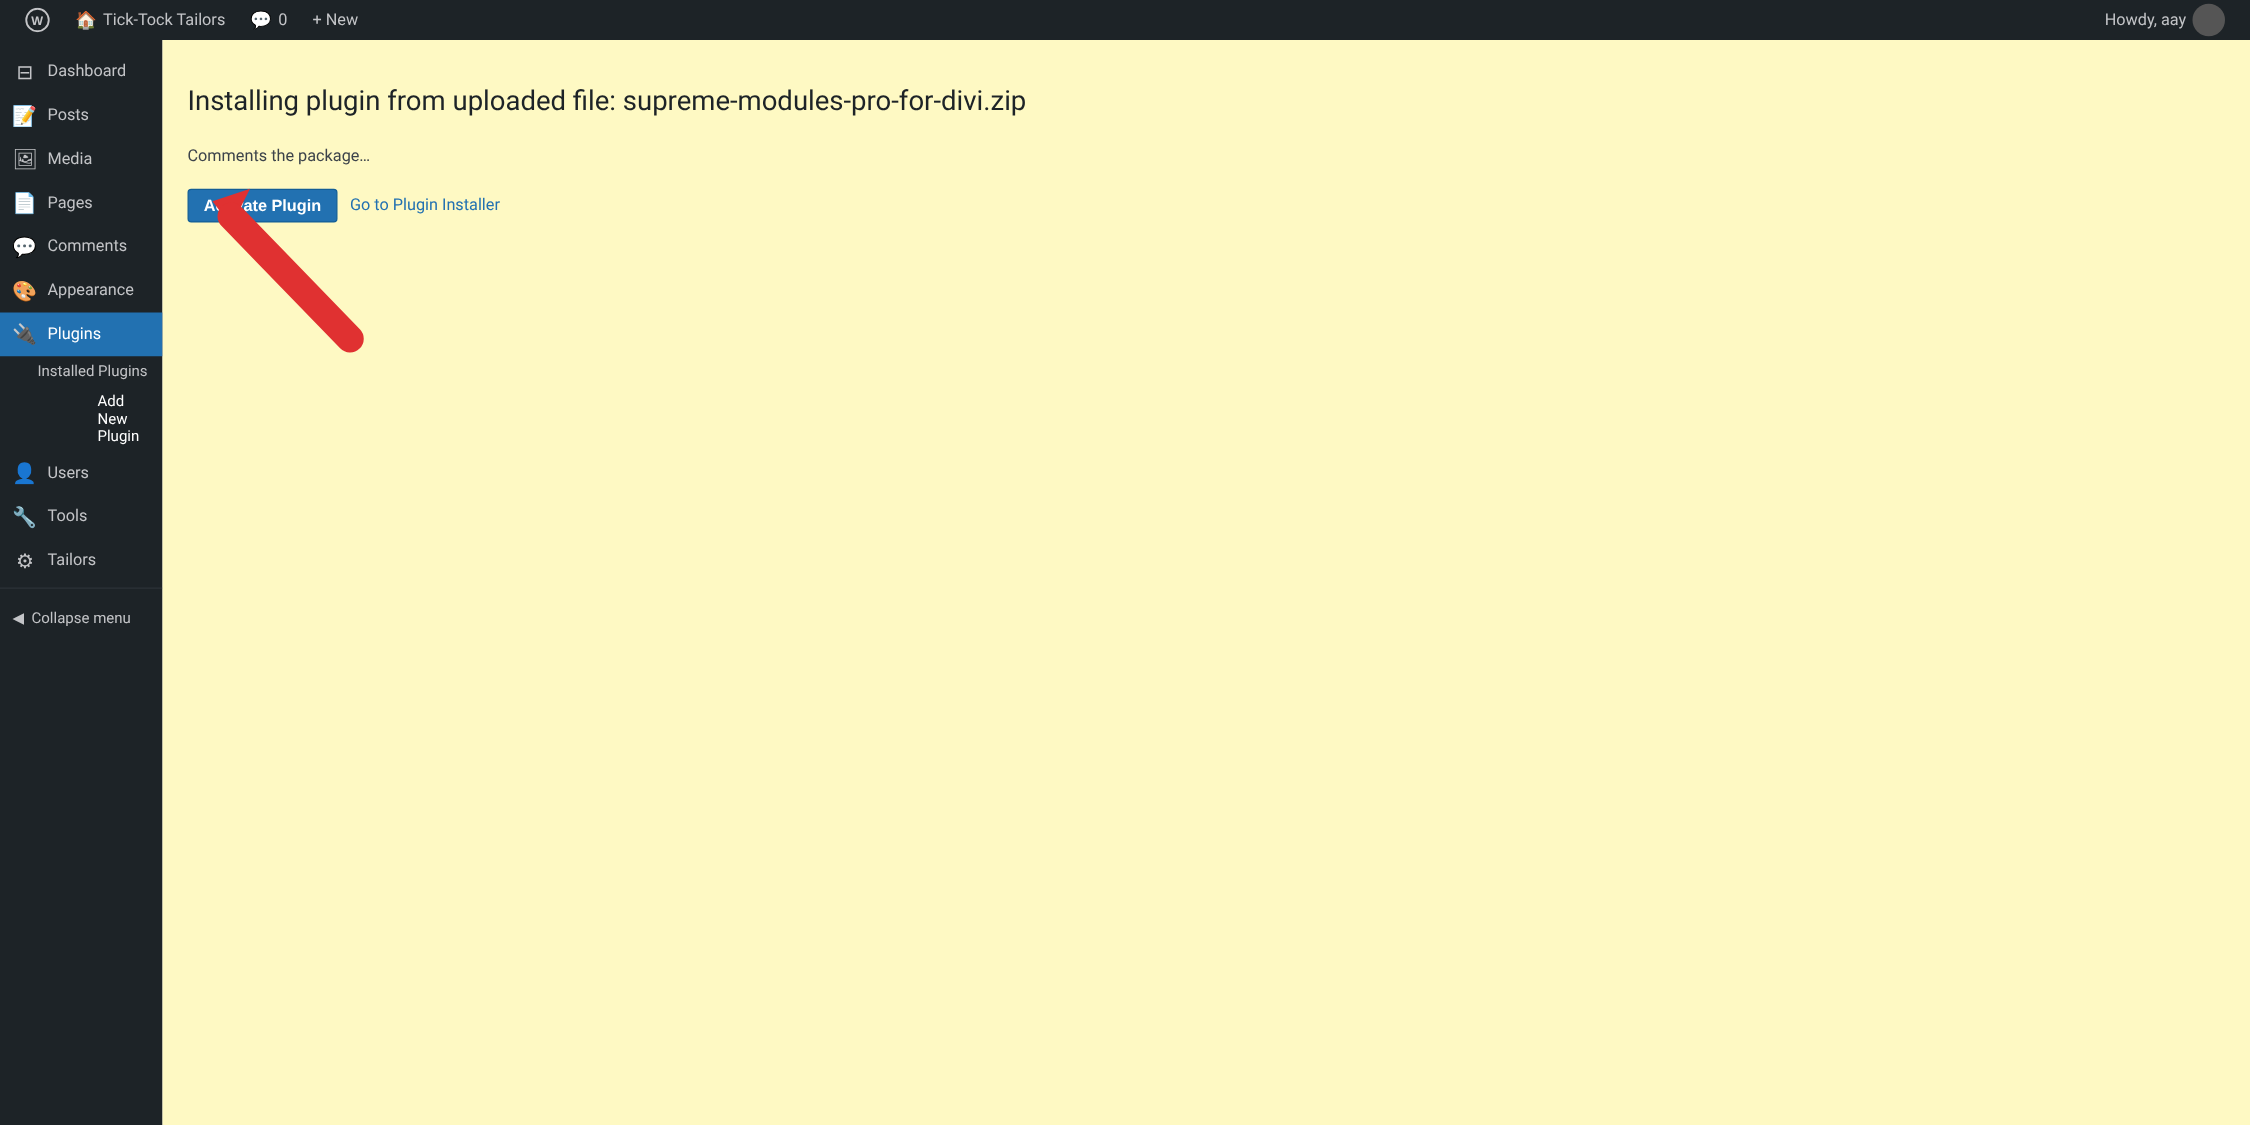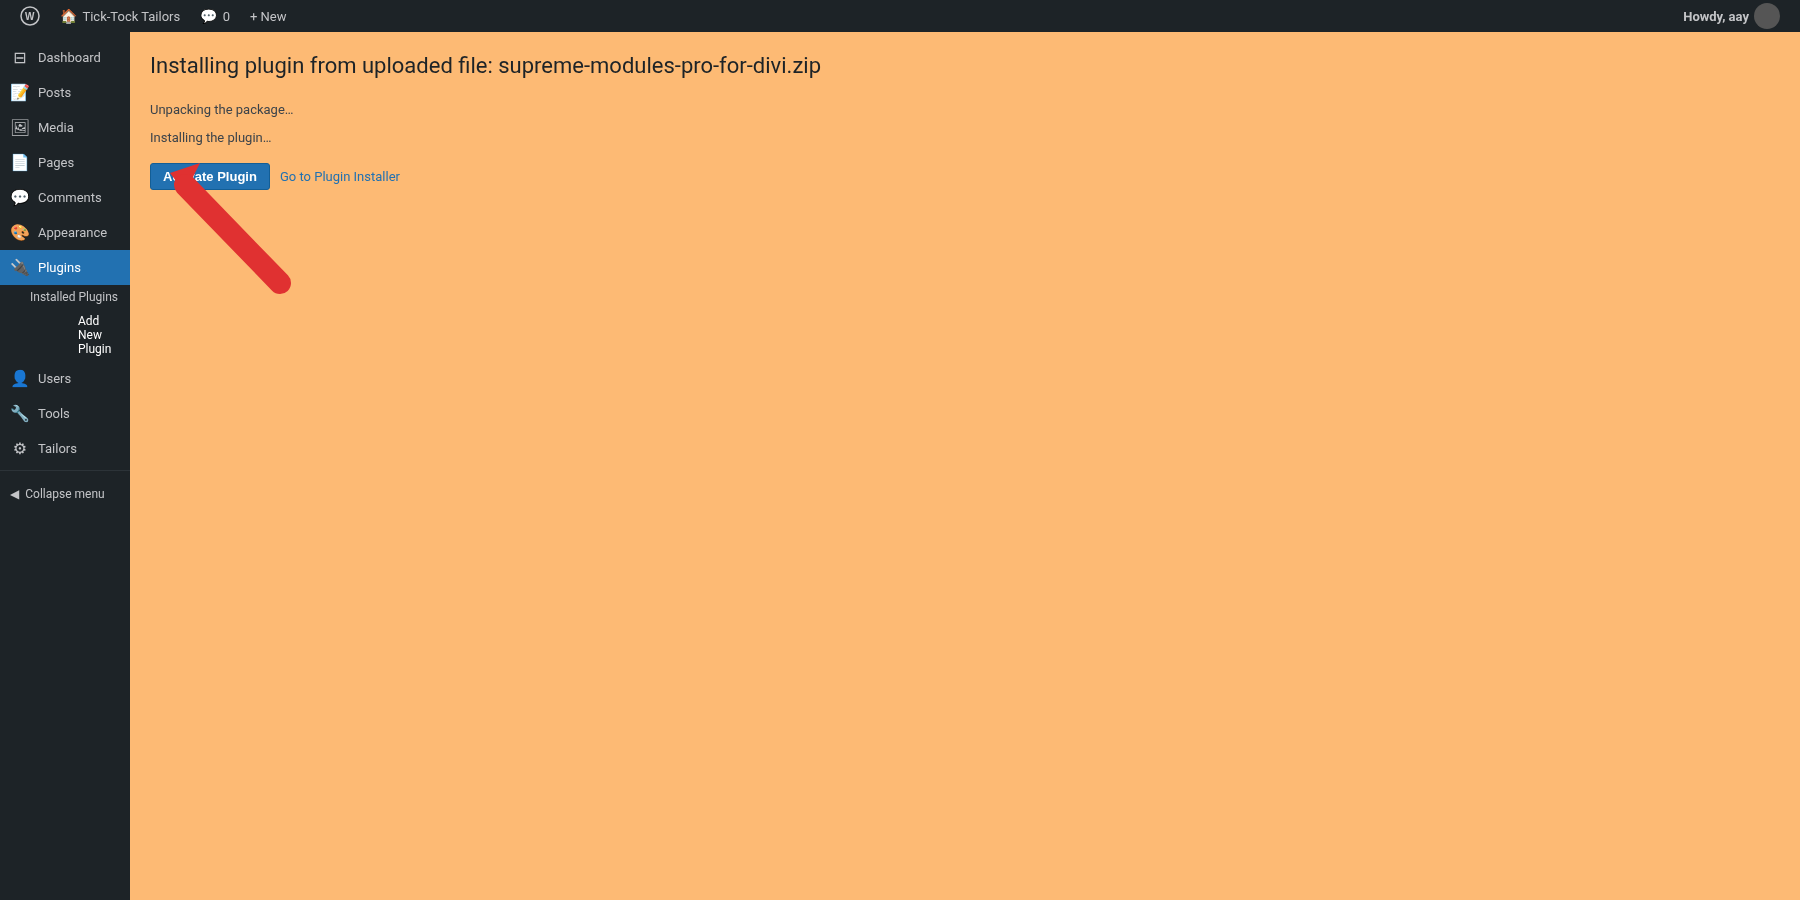--- a/index.html
+++ b/index.html
@@ -14,21 +14,21 @@
       padding: 0 10px;
       color: #c3c4c7;
       flex-shrink: 0;
       justify-content: space-between;
     }
     .adminbar-left { display: flex; align-items: center; gap: 0; }
     .adminbar-item {
       display: flex; align-items: center; gap: 5px;
       padding: 0 10px; height: 32px; color: #c3c4c7; font-size: 13px; cursor: pointer;
     }
-    .adminbar-right { display: flex; align-items: center; gap: 0; font-weight: bold; }
+    .adminbar-right { display: flex; align-items: center; gap: 0; }
     .wp-logo { width: 20px; height: 20px; }
 
     
     .wp-layout { display: flex; flex: 1; overflow: hidden; }
 
     
     #adminmenu {
       background: #1d2327;
       width: 130px;
       flex-shrink: 0;
@@ -46,21 +46,21 @@
       padding: 5px 10px 5px 30px; color: #c3c4c7; cursor: pointer; font-size: 12px; display: block;
     }
     .submenu-item.active-sub { color: #fff; margin-left: 48px; }
     .menu-separator { border: none; border-top: 1px solid #2c3338; margin: 4px 0; }
     .collapse-menu {
       padding: 8px 10px; color: #c3c4c7; cursor: pointer; font-size: 12px; display: flex; align-items: center; gap: 6px; margin-top: 8px;
     }
 
     
     #wpcontent {
-      flex: 1; background: #fdba74; overflow-y: auto; padding: 20px 20px 20px 20px;
+      flex: 1; background: #fef9c3; overflow-y: auto; padding: 36px 20px 20px 20px;
     }
     .page-title {
       font-size: 22px; font-weight: 400; color: #1d2327; margin-bottom: 16px; line-height: 1.3;
     }
     .install-log { color: #3c434a; font-size: 13px; line-height: 2; }
     .install-log p { margin-bottom: 2px; }
     .action-buttons { margin-top: 12px; display: flex; align-items: center; gap: 10px; }
     .button-primary {
       background: #2271b1; color: #fff; border: 1px solid #135e96; padding: 5px 12px;
       font-size: 13px; cursor: pointer; border-radius: 3px; font-weight: 600;
@@ -155,22 +155,21 @@
       <span>◀</span>
       <span>Collapse menu</span>
     </div>
   </nav>
 
   <div id="wpcontent">
     <div class="main-area">
       <h1 class="page-title">Installing plugin from uploaded file: supreme-modules-pro-for-divi.zip</h1>
 
       <div class="install-log">
-        <p>Unpacking the package…</p>
-        <p>Installing the plugin…</p>
+        <p>Comments the package…</p>
       </div>
 
       <div class="action-buttons" style="position:relative;">
         <button class="button-primary">Activate Plugin</button>
         <a class="button-link">Go to Plugin Installer</a>
 
         <svg style="position:absolute; top:-10px; left:-30px; width:220px; height:160px; pointer-events:none; overflow:visible;" viewBox="0 0 220 160">
 
           <defs>
             <marker id="arrowhead" markerWidth="10" markerHeight="7" refX="3" refY="3.5" orient="auto">

